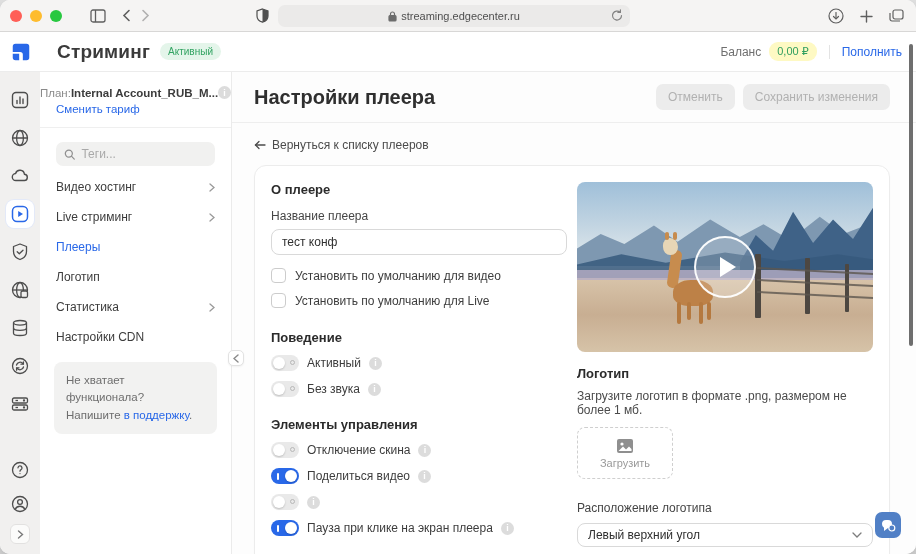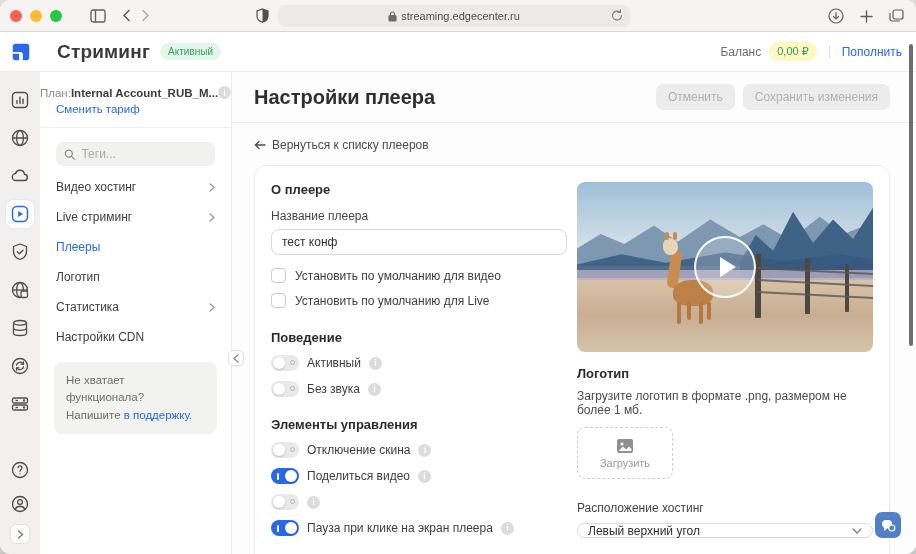--- a/index.html
+++ b/index.html
@@ -116,21 +116,21 @@
                border:2.5px solid rgba(255,255,255,.95); border-radius:50%; background:rgba(255,255,255,.2);
                display:flex; align-items:center; justify-content:center; }
   .play-tri { width:0; height:0; border-left:16px solid #fff; border-top:10px solid transparent;
               border-bottom:10px solid transparent; margin-left:5px; }
 
   .logo-head { margin-top:14px; }
   .logo-desc { font-size:12px; color:#4a4a4a; margin-top:8px; }
   .upload { margin-top:10px; width:96px; height:52px; border:1.5px dashed #cfcfcf; border-radius:8px;
             display:flex; flex-direction:column; align-items:center; justify-content:center; gap:3px; color:#8f8f8f; cursor:pointer; background:#fff; }
   .upload-label { font-size:11px; color:#9a9a9a;text-align:center; }
-  .select { margin-top:8px; height:15px; border:1px solid #d9d9d9; border-radius:8px; display:flex; align-items:center;
+  .select { margin-top:8px; height:24px; border:1px solid #d9d9d9; border-radius:8px; display:flex; align-items:center;
             padding:0 10px; font-size:12px; color:#2f2f2f; cursor:pointer; background:#fff; }
   .select .chev { margin-left:auto; color:#7d7d7d; display:flex; }
 
   .collapse-handle { position:absolute; left:228px; top:278px; width:16px; height:16px; background:#fff;
                      border:1px solid #e2e2e2; border-radius:5px; display:flex; align-items:center; justify-content:center;
                      color:#8a8a8a; z-index:5; box-shadow:0 1px 2px rgba(0,0,0,.05); }
   .scrollbar { position:absolute; right:3px; top:44px; width:4px; height:302px; background:#6e6e6e; border-radius:2px; z-index:6; }
   .chat-btn { position:absolute; right:15px; bottom:16px; width:26px; height:26px; background:#5180c6; border-radius:7px;
               display:flex; align-items:center; justify-content:center; z-index:6; cursor:pointer; }
 </style>
@@ -486,21 +486,21 @@
           <div class="sec-h logo-head">Логотип</div>
           <div class="logo-desc">Загрузите логотип в формате .png, размером не более 1 мб.</div>
           <div class="upload">
             <svg width="18" height="16" viewBox="0 0 18 16">
                 <rect x="1" y="1" width="16" height="14" rx="2" fill="#8f8f8f"></rect>
                 <circle cx="6" cy="6" r="1.6" fill="#fff"></circle>
                 <path d="M2.5 13 L7 8.5 L10 11.5 L13 8.5 L15.5 11 V13 Z" fill="#fff"></path>
               </svg>
             <span class="upload-label">Загрузить</span>
           </div>
-          <div class="fld-label" style="margin-top:22px">Расположение хостинг</div>
+          <div class="fld-label" style="margin-top:22px">Расположение логотипа</div>
           <div class="select">
             <span>Левый верхний угол</span>
             <span class="chev">
                 <svg width="10" height="6" viewBox="0 0 10 6" fill="none" stroke="#7d7d7d" stroke-width="1.3" stroke-linecap="round">
                   <polyline points="1,1 5,5 9,1"></polyline>
                 </svg>
               </span>
           </div>
         </div>
 

